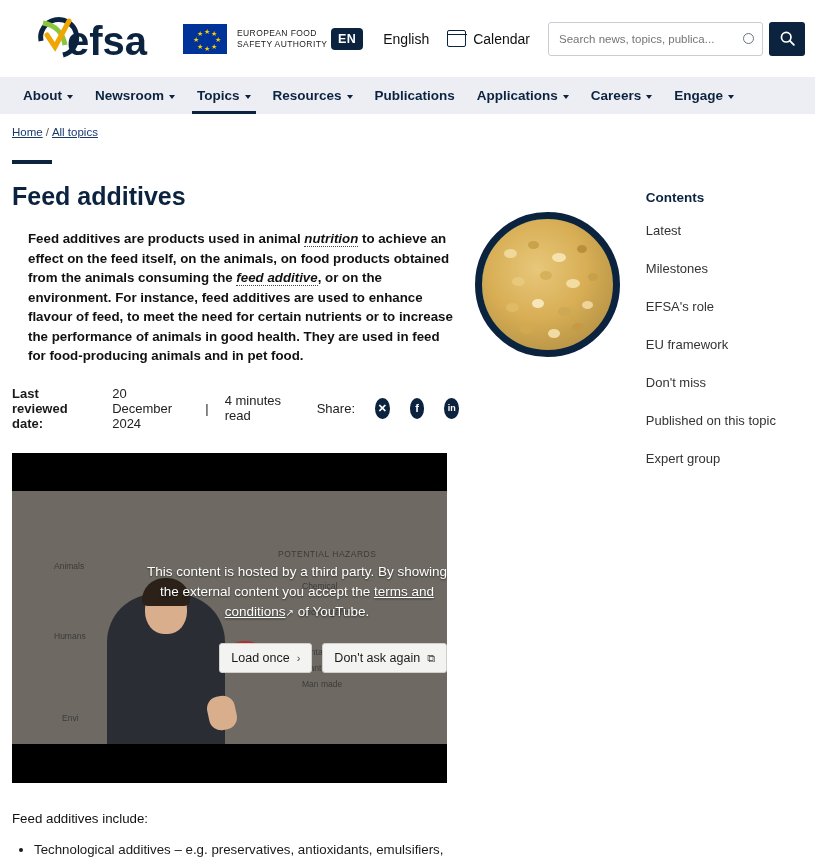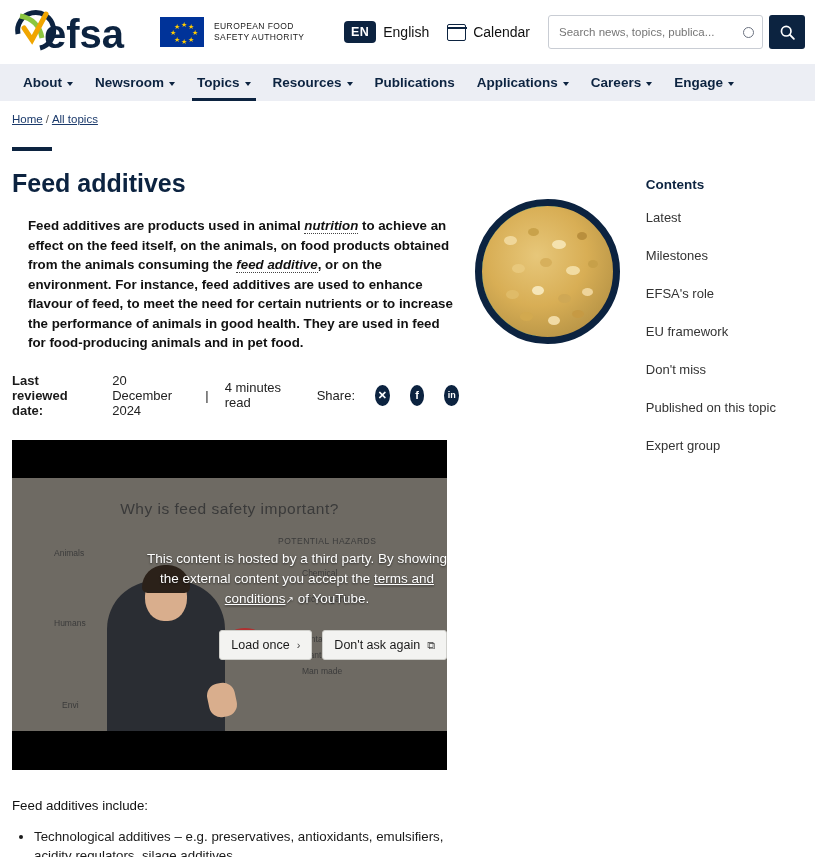--- a/index.html
+++ b/index.html
@@ -8,24 +8,25 @@
     width: 815px; height: 857px;
     background: #ffffff;
     font-family: "Liberation Sans", sans-serif;
     color: #1a1a1a;
     overflow: hidden;
   }
 
   
   .header {
     position: relative;
-    height: 64px;
+    height: 77px;
     display: flex;
     align-items: center;
     padding: 0 10px;
+    margin-left: 23px;
   }
   .logo-wrap { display: flex; align-items: center; gap: 10px; }
   .efsa-logo { display: block; }
   .eu-flag {
     width: 44px; height: 30px;
     background: #003399;
     position: relative;
     border: 1px solid #003399;
   }
   .eu-star {
@@ -41,21 +42,21 @@
     color: #1a1a1a;
     font-weight: 400;
   }
   .header-right {
     margin-left: auto;
     display: flex;
     align-items: center;
     gap: 18px;
   }
   .lang {
-    display: flex; align-items: center; gap: 7px;
+    display: flex; align-items: center; gap: 20px;
     font-size: 14px; color: #111;
   }
   .lang-badge {
     background: #0c2340; color: #fff;
     font-size: 12.5px; font-weight: bold;
     border-radius: 4px;
     padding: 4px 7px;
     letter-spacing: .5px;
   }
   .calendar {
@@ -456,21 +457,20 @@
       <span class="val">|</span>
       <span class="val">4 minutes read</span>
       <span class="share-label">Share:</span>
       <span class="social">✕</span>
       <span class="social">f</span>
       <span class="social" style="font-size:9px;">in</span>
     </div>
 
     <div class="video-wrap">
       <div class="video-inner">
-        <div class="wb-title">Why is feed safety important?</div>
         <span class="wb-small" style="left:42px;top:70px;">Animals</span>
         <span class="wb-small" style="left:266px;top:58px;letter-spacing:.5px;">POTENTIAL HAZARDS</span>
         <span class="wb-small" style="left:42px;top:140px;">Humans</span>
         <span class="wb-small" style="left:290px;top:90px;">Chemical</span>
         <span class="wb-small" style="left:290px;top:116px;">Microorganisms</span>
         <span class="wb-small" style="left:288px;top:156px;">Contaminants</span>
         <span class="wb-small" style="left:290px;top:172px;">Plant</span>
         <span class="wb-small" style="left:290px;top:188px;">Man made</span>
         <span class="wb-small" style="left:50px;top:222px;">Envi</span>
         <div class="red-shape"></div>

